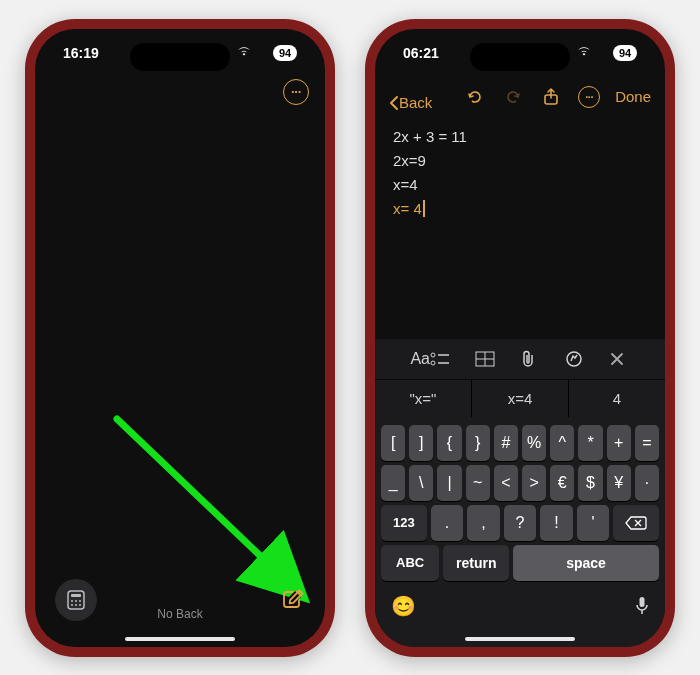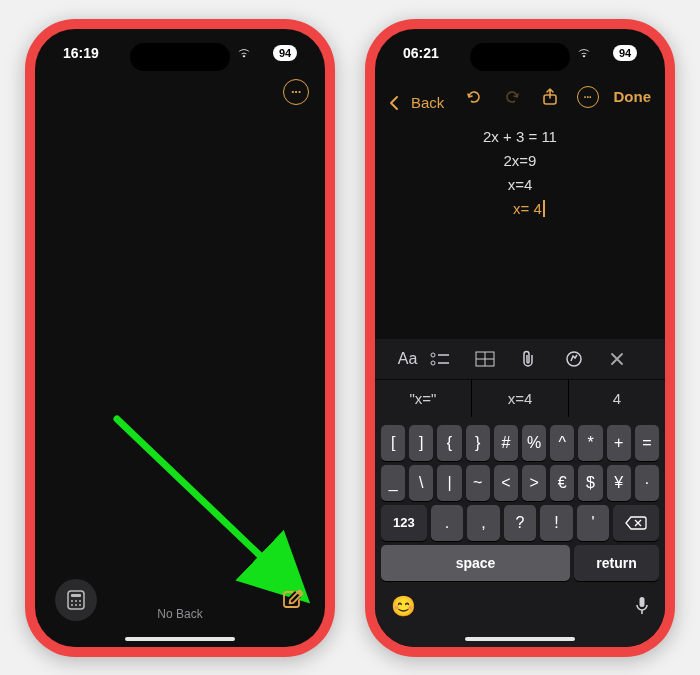--- a/index.html
+++ b/index.html
@@ -5,21 +5,21 @@
     * { box-sizing: border-box; margin: 0; padding: 0; }
     body {
       background: #f1f1f1;
       font-family: -apple-system, "SF Pro Text", "Helvetica Neue", Arial, sans-serif;
       width: 700px; height: 675px;
       display: flex; align-items: center; justify-content: center;
       gap: 30px;
     }
     .phone {
       width: 310px; height: 638px;
-      background: #ef4444;
+      background: #7f1d1d;
       border-radius: 50px;
       padding: 10px;
       position: relative;
       box-shadow: 0 4px 20px rgba(0,0,0,.25);
     }
     .screen {
       width: 100%; height: 100%;
       background: #0f0f0f;
       border-radius: 40px;
       overflow: hidden;
@@ -27,21 +27,21 @@
     }
     .notch {
       position: absolute; top: 14px; left: 50%; transform: translateX(-50%);
       width: 100px; height: 28px; background: #000;
       border-radius: 18px; z-index: 10;
     }
     .statusbar {
       height: 48px; display: flex; align-items: center; justify-content: space-between;
       padding: 0 28px; color: #fff; font-size: 14px; font-weight: 600;
     }
-    .status-right { display: flex; align-items: center; gap: 21px; }
+    .status-right { display: flex; align-items: flex-start; gap: 21px; }
     .bat-pill { display: inline-flex; align-items:center; justify-content:center; background:#fff; color:#000; border-radius:8px; padding:0 4px; font-size:11px; font-weight:700; height:16px; min-width:24px; }
     .sig span { display:inline-block; width:3px; background:#aaa; margin-right:1px; border-radius:1px; }
     .topbar {
       height: 32px; display:flex; align-items:center; justify-content:flex-end;
       padding: 0 16px 2px;
     }
     .circ { width:26px; height:26px; border:1.6px solid #e0a24a; border-radius:50%; display:flex; align-items:center; justify-content:center; color:#e0a24a; font-size:13px; font-weight:700; }
     .dots { letter-spacing:-1px; }
     .searchbar {
       margin: 4px 12px 0; background:#1c1c1e; height:36px; border-radius:10px;
@@ -60,37 +60,37 @@
     .homebar { position:absolute; bottom:6px; left:50%; transform:translateX(-50%); width:110px; height:4px; background:#fff; border-radius:2px; opacity:.9; }
     .arrow {
       position:absolute;
       pointer-events:none;
     }
     
     .nav2 {
       height: 40px; display:flex; align-items:center; justify-content:space-between;
       padding:0 14px; color:#e0a24a; font-size:15px;
     }
-    .nav2 .back { display:flex; align-items:center; gap:12px;margin-top:12px; }
+    .nav2 .back { display:flex; align-items:center; gap:0;margin-top:12px; }
     .nav2 .ic { display:inline-flex; width:24px; justify-content:center; }
     .nav2 .icons { display:flex; align-items:center; gap:14px; }
     .content {
-      padding: 8px 18px; color:#ddd; font-size:15px; line-height:24px;text-align:center;
-    }
-    .content .typing { color:#e0a24a;margin-left:18px; }
+      padding: 8px 18px; color:#ddd; font-size:15px; line-height:24px;
+    }
+    .content .typing { color:#e0a24a; }
     .caret {
       display:inline-block; width:2px; height:17px; background:#e0a24a;
       vertical-align:-3px; margin-left:1px;
     }
     .kbwrap { position:absolute; bottom:0; left:0; right:0; }
     .toolbar {
       background:#1b1b1d; height:40px; display:flex; align-items:center; justify-content:space-around;
       color:#d0d0d4; font-size:16px; padding: 0 10px;
     }
-    .toolbar .item { flex:1; text-align:center; }
+    .toolbar .item { flex:1; text-align:right; }
     .toolbar .close { color:#aaa; }
     .preds {
       background:#1b1b1d; height:38px; display:flex; align-items:stretch;
       color:#d0d0d4; font-size:15px; border-top:1px solid #0a0a0a;
     }
     .preds > div { flex:1; display:flex; align-items:center; justify-content:center; border-right:1px solid #000; }
     .preds > div:last-child { border-right:none; }
     .kb {
       background:#1b1b1d; padding: 6px 4px 2px;
     }
@@ -203,21 +203,21 @@
             <svg width="16" height="18" viewBox="0 0 16 18">
               <path d="M8 1v9M5 4l3-3 3 3" stroke="#e0a24a" stroke-width="1.6" fill="none" stroke-linecap="round" stroke-linejoin="round"></path>
               <rect x="2" y="7" width="12" height="9" rx="2" stroke="#e0a24a" stroke-width="1.6" fill="none"></rect>
             </svg>
           </span>
         <span class="ic">
             <span class="circ" style="width:22px;height:22px;font-size:11px">
               <span class="dots">···</span>
             </span>
           </span>
-        <span style="font-weight:700">Done</span>
+        <span style="font-weight:400">Done</span>
       </div>
     </div>
 
     <div class="content">
       <div>2x + 3 = 11</div>
       <div>2x=9</div>
       <div>x=4</div>
       <div class="typing"><span>x= 4</span><span class="caret"></span></div>
     </div>
 
@@ -294,22 +294,23 @@
           <div class="key">!</div>
           <div class="key">'</div>
           <div class="key dark" style="flex:1.4">
               <svg width="22" height="14" viewBox="0 0 22 14">
                 <path d="M6 1h13a2 2 0 0 1 2 2v8a2 2 0 0 1-2 2H6L1 7z" stroke="#fff" stroke-width="1.3" fill="none"></path>
                 <path d="M10 4l6 6M16 4l-6 6" stroke="#fff" stroke-width="1.3"></path>
               </svg>
             </div>
         </div>
         <div class="krow">
+          <div class="key dark" style="flex:1.6;font-size:13px">ABC</div>
+          <div class="key dark" style="flex:1.8;font-size:14px">return</div>
           <div class="key dark" style="flex:4;background:#5a5a5e;font-size:14px">space</div>
-          <div class="key dark" style="flex:1.8;font-size:14px">return</div>
         </div>
       </div>
       <div class="kb-bottom">
         <span style="font-size:20px">😊</span>
         <span>
             <svg width="14" height="20" viewBox="0 0 14 20">
               <rect x="4.5" y="1" width="5" height="10" rx="2.5" fill="#d0d0d4"></rect>
               <path d="M2 9a5 5 0 0 0 10 0" stroke="#d0d0d4" stroke-width="1.6" fill="none"></path>
               <line x1="7" y1="14" x2="7" y2="18" stroke="#d0d0d4" stroke-width="1.6"></line>
             </svg>

